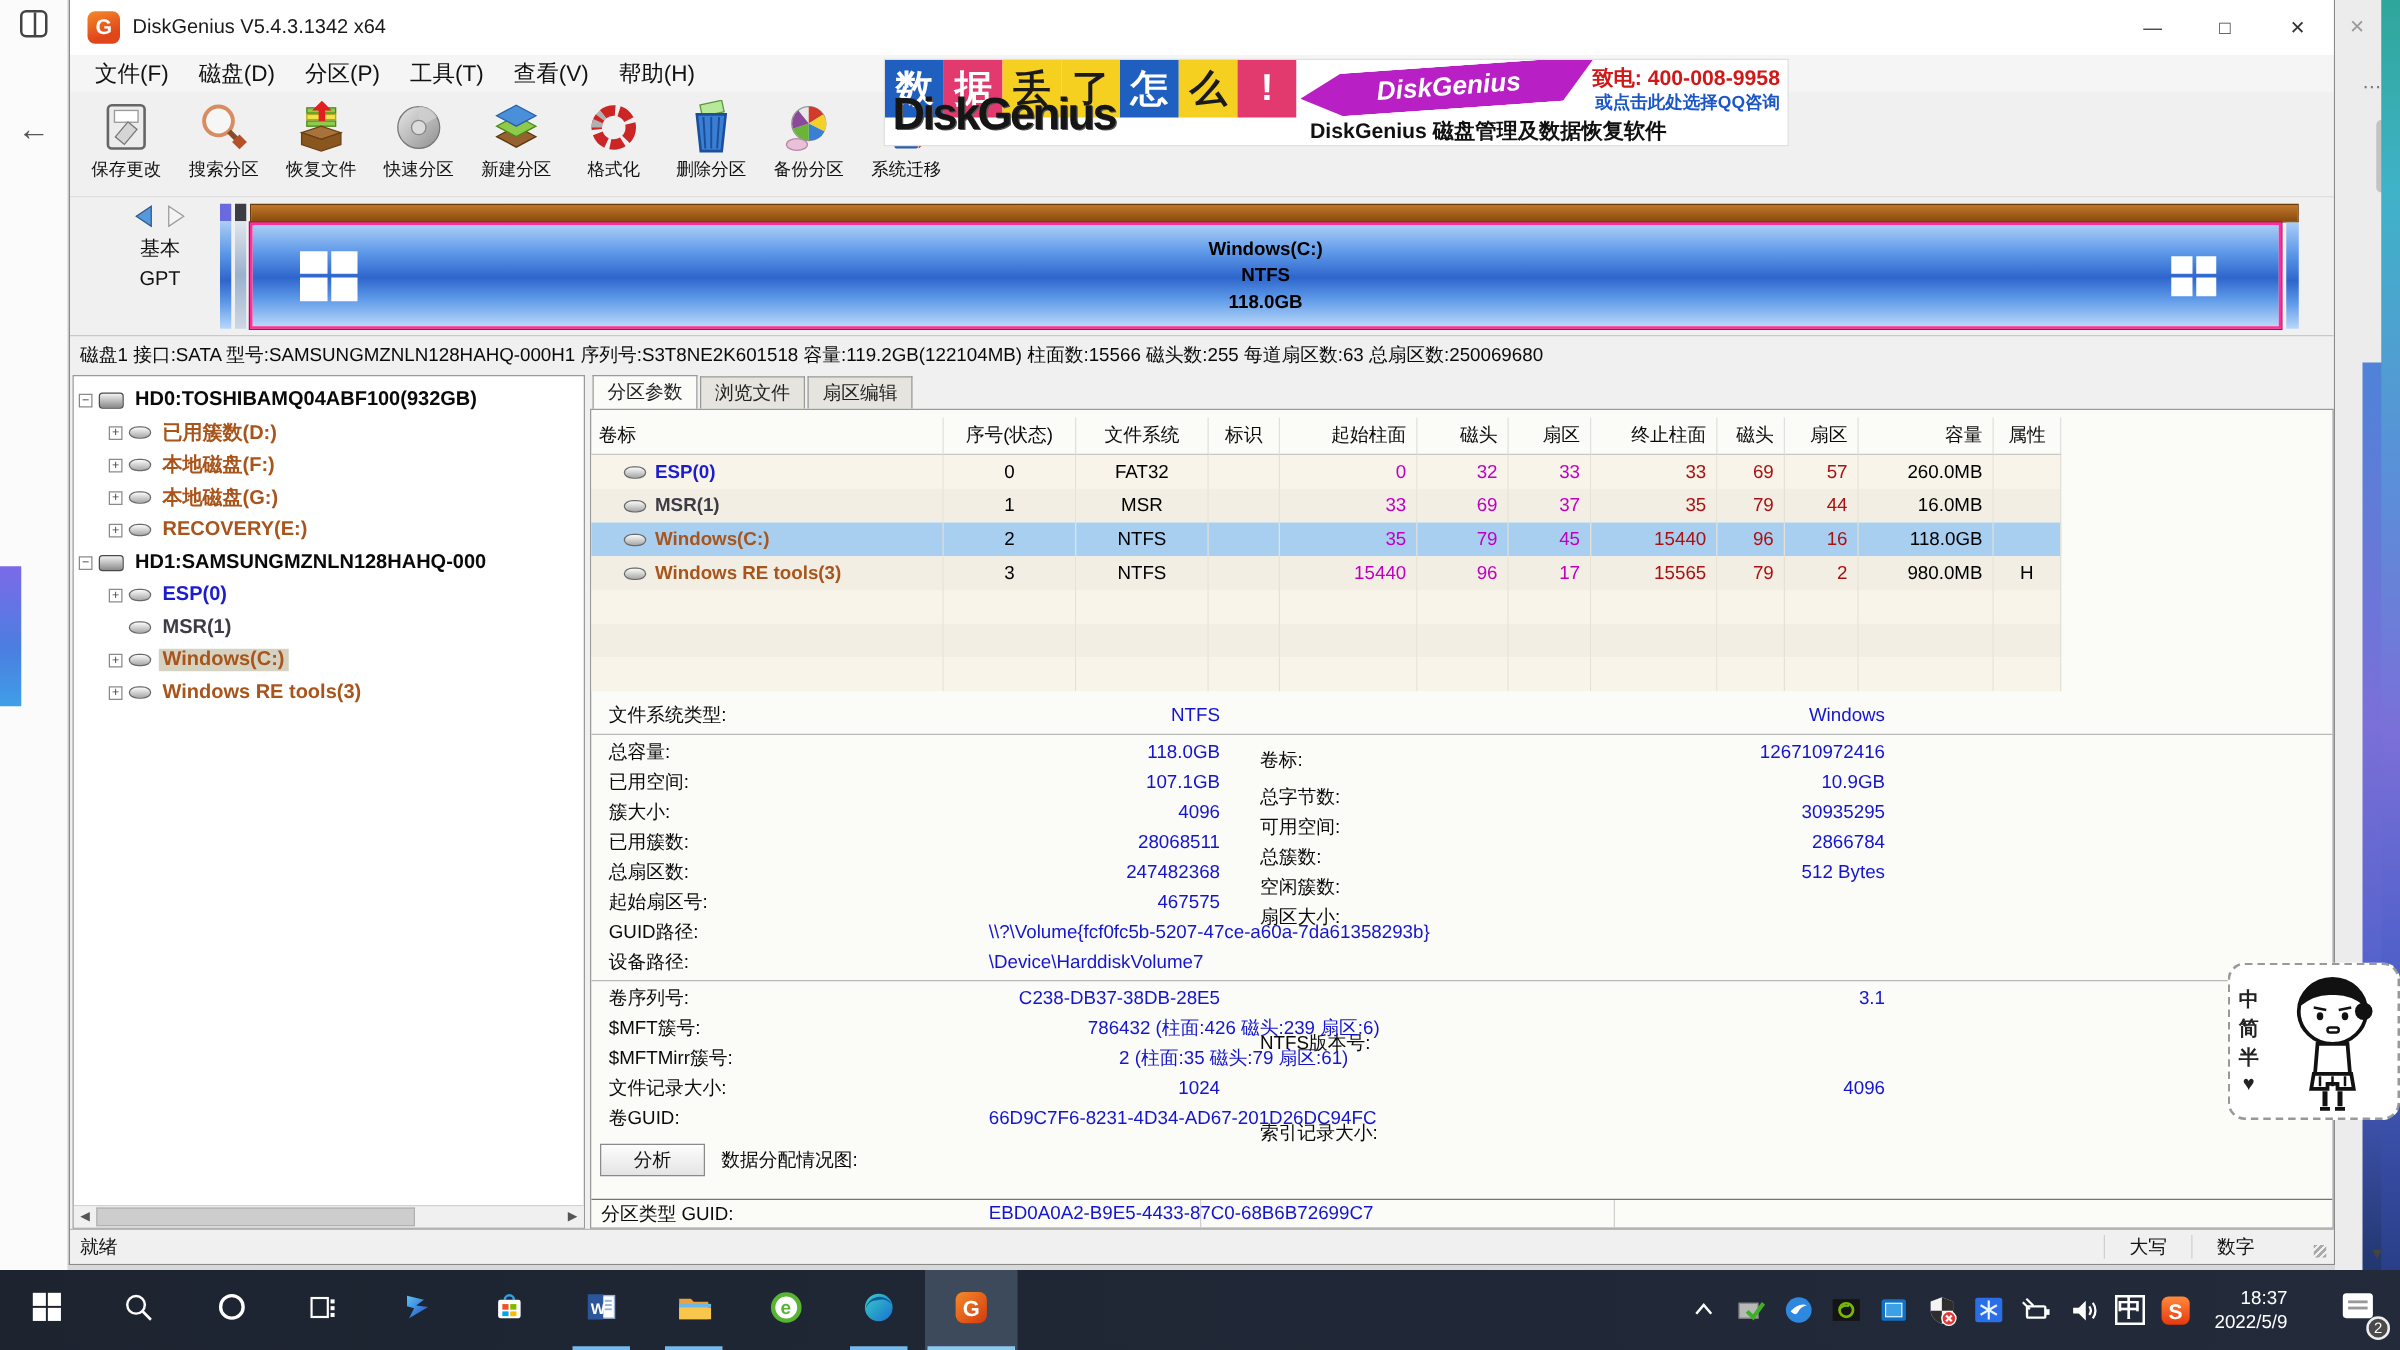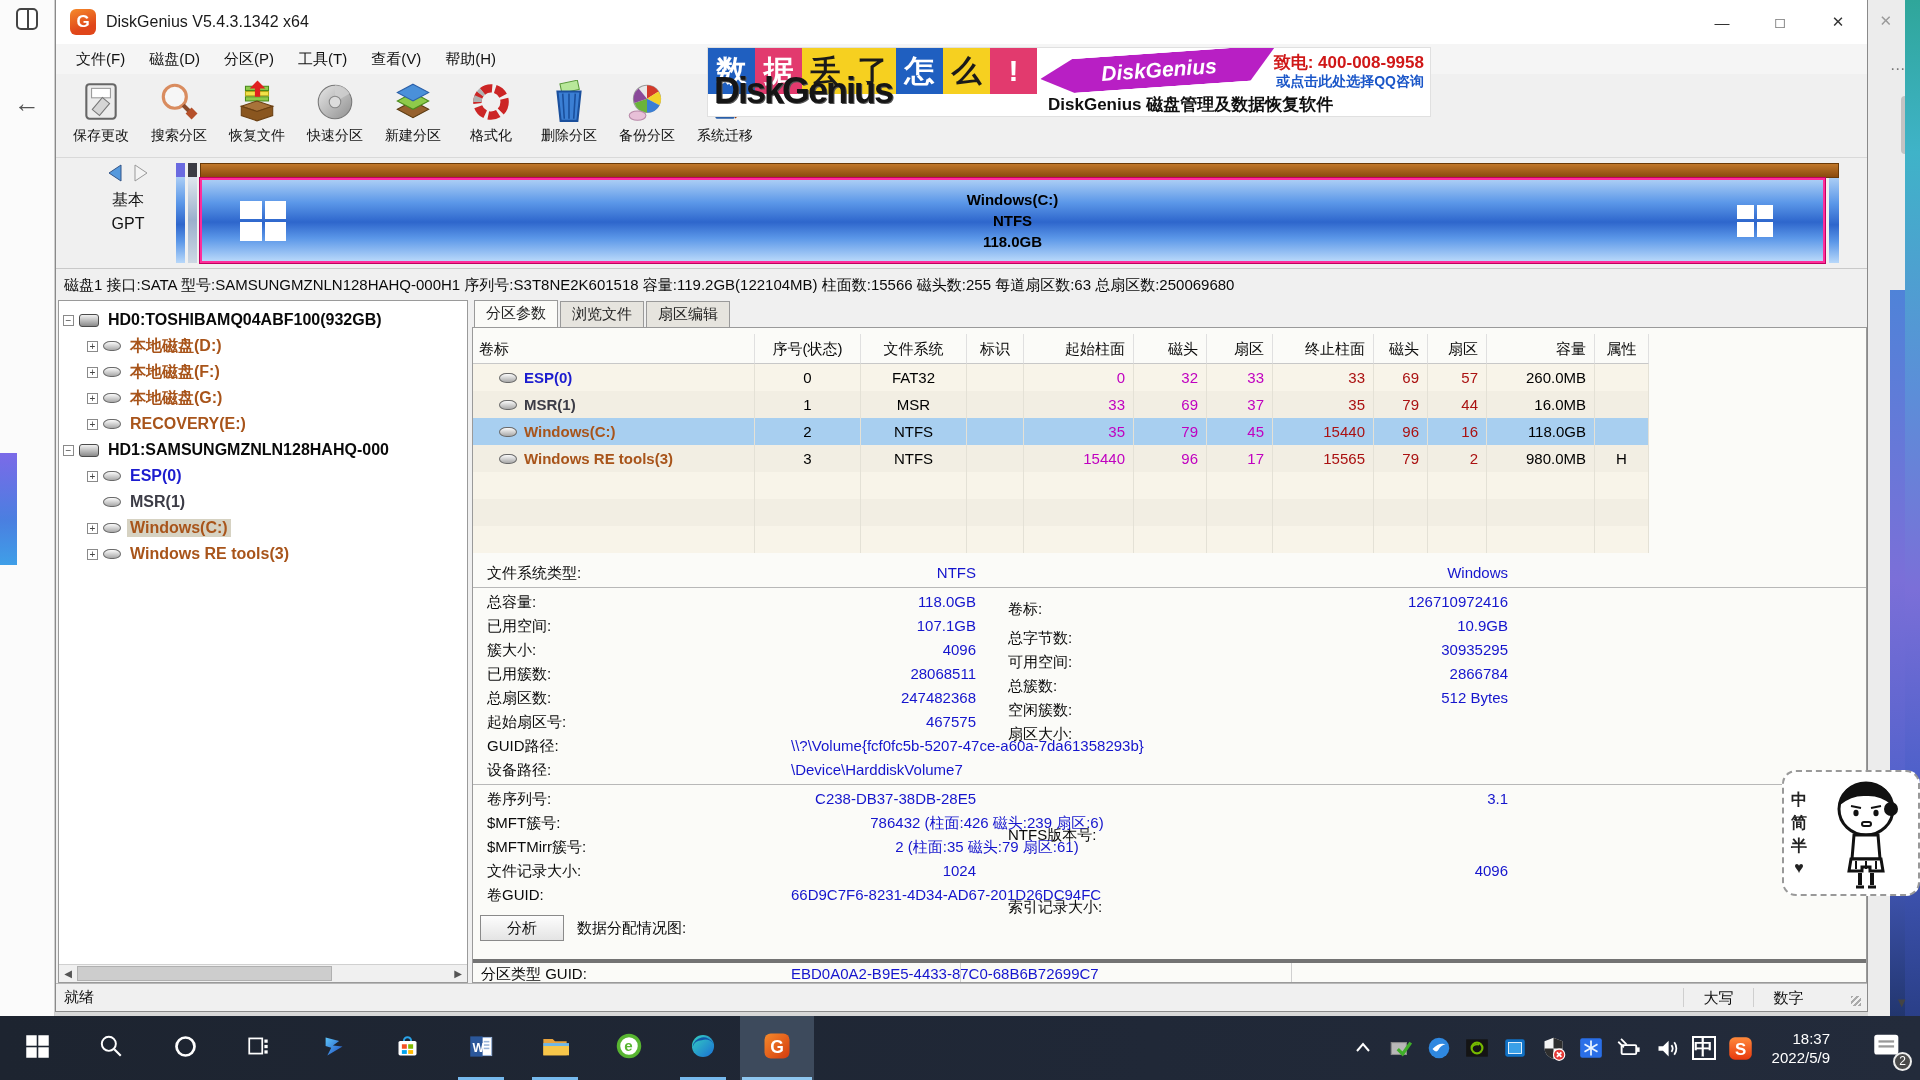--- a/index.html
+++ b/index.html
@@ -28,21 +28,21 @@
   .app { position:absolute; left:55px; top:0; width:1813px; height:1012px; background:#f0f0f0;
     border:1px solid #8a8a8a; border-top:none; display:flex; flex-direction:column; }
   .titlebar { height:44px; background:#ffffff; display:flex; align-items:center; flex:0 0 auto; }
   .app-icon { width:26px; height:26px; margin:0 10px 0 14px; border-radius:6px;
     background:linear-gradient(160deg,#f58a2a,#e0461a 70%); color:#fff; font-weight:bold; font-size:17px;
     display:flex; align-items:center; justify-content:center; }
   .title-text { font-size:16px; color:#1a1a1a; }
   .win-btns { margin-left:auto; display:flex; height:100%; }
   .win-btn { width:58px; height:100%; display:flex; align-items:center; justify-content:center; font-size:15px; color:#333; }
   .menubar { height:30px; display:flex; align-items:center; padding-left:8px; background:#f5f5f5; flex:0 0 auto; }
-  .menu-item { padding:0 12px; font-size:15px; color:#111; line-height:30px; }
+  .menu-item { padding:0 12px; font-size:18px; color:#111; line-height:30px; }
 
   .toolbar { height:84px; position:relative; background:#f0f0f0; border-bottom:1px solid #d9d9d9; flex:0 0 auto; }
   .tools { position:absolute; left:6px; top:4px; display:flex; }
   .tool-btn { width:78px; height:76px; display:flex; flex-direction:column; align-items:center; justify-content:flex-start; }
   .tool-icon { width:44px; height:44px; margin-top:2px; }
   .tool-icon svg { width:44px; height:44px; }
   .tool-label { font-size:14px; color:#111; margin-top:3px; white-space:nowrap; }
 
   
   .banner { position:absolute; left:652px; top:-26px; width:722px; height:68px; background:#ffffff; z-index:5; overflow:hidden;
@@ -136,21 +136,21 @@
   .dl1 { left:14px; } .dv1 { left:8px; width:495px; text-align:right; }
   .dl2 { left:535px;margin-top:36px; } .dv2 { left:535px; width:500px; text-align:right; }
   .dpath { left:318px; } .dcenter { left:8px; width:1012px; text-align:center; }
   .d-sep { height:1px; background:#b8b8b8; margin:2px 0 2px 0; width:1395px; }
 
   .analyze-row { display:flex; align-items:center; margin:6px 0 0 7px; height:30px; }
   .btn3d { width:84px; height:26px; background:linear-gradient(180deg,#fdfdfd,#e4e4e4); border:1px solid #8a8a8a;
     font-size:15px; color:#111; display:flex; align-items:center; justify-content:center; }
   .analyze-label { font-size:15px; color:#0a0a0a; margin-left:13px; }
 
-  .bottom-strip { position:absolute; left:0; right:0; bottom:0; height:23px; border-top:4px solid #737373; overflow:hidden; }
+  .bottom-strip { position:absolute; left:0; right:0; bottom:0; height:23px; border-top:1px solid #737373; overflow:hidden; }
   .bottom-strip .bs-lab { position:absolute; left:8px; top:2px; font-size:15px; color:#0a0a0a; }
   .bottom-strip .bs-val { position:absolute; left:318px; top:2px; font-size:15px; color:#1515cd; }
   .bs-div { position:absolute; top:0; bottom:0; width:1px; background:#d0d0d0; }
 
   .statusbar { height:28px; background:#f0f0f0; border-top:1px solid #b8b8b8; display:flex; align-items:center;
     font-size:15px; color:#111; flex:0 0 auto; }
   .status-ready { padding-left:8px; }
   .status-right { margin-left:auto; display:flex; height:100%; align-items:center; }
   .status-cell { width:70px; text-align:center; border-left:1px solid #cfcfcf; height:70%; line-height:20px; }
   .grip { width:44px; height:100%; position:relative; }
@@ -387,21 +387,21 @@
       <div class="tree-panel">
         <div class="tree">
             <div class="tree-item">
               <span class="exp">−</span>
               <span class="icon-disk"></span>
               <span class="tree-label c-black">HD0:TOSHIBAMQ04ABF100(932GB)</span>
             </div>
             <div class="tree-item lv1">
               <span class="exp">+</span>
               <span class="icon-part"></span>
-              <span class="tree-label c-brown">本地磁盘(D:)</span>
+              <span class="tree-label c-brown">已用簇数(D:)</span>
             </div>
             <div class="tree-item lv1">
               <span class="exp">+</span>
               <span class="icon-part"></span>
               <span class="tree-label c-brown">本地磁盘(F:)</span>
             </div>
             <div class="tree-item lv1">
               <span class="exp">+</span>
               <span class="icon-part"></span>
               <span class="tree-label c-brown">本地磁盘(G:)</span>

